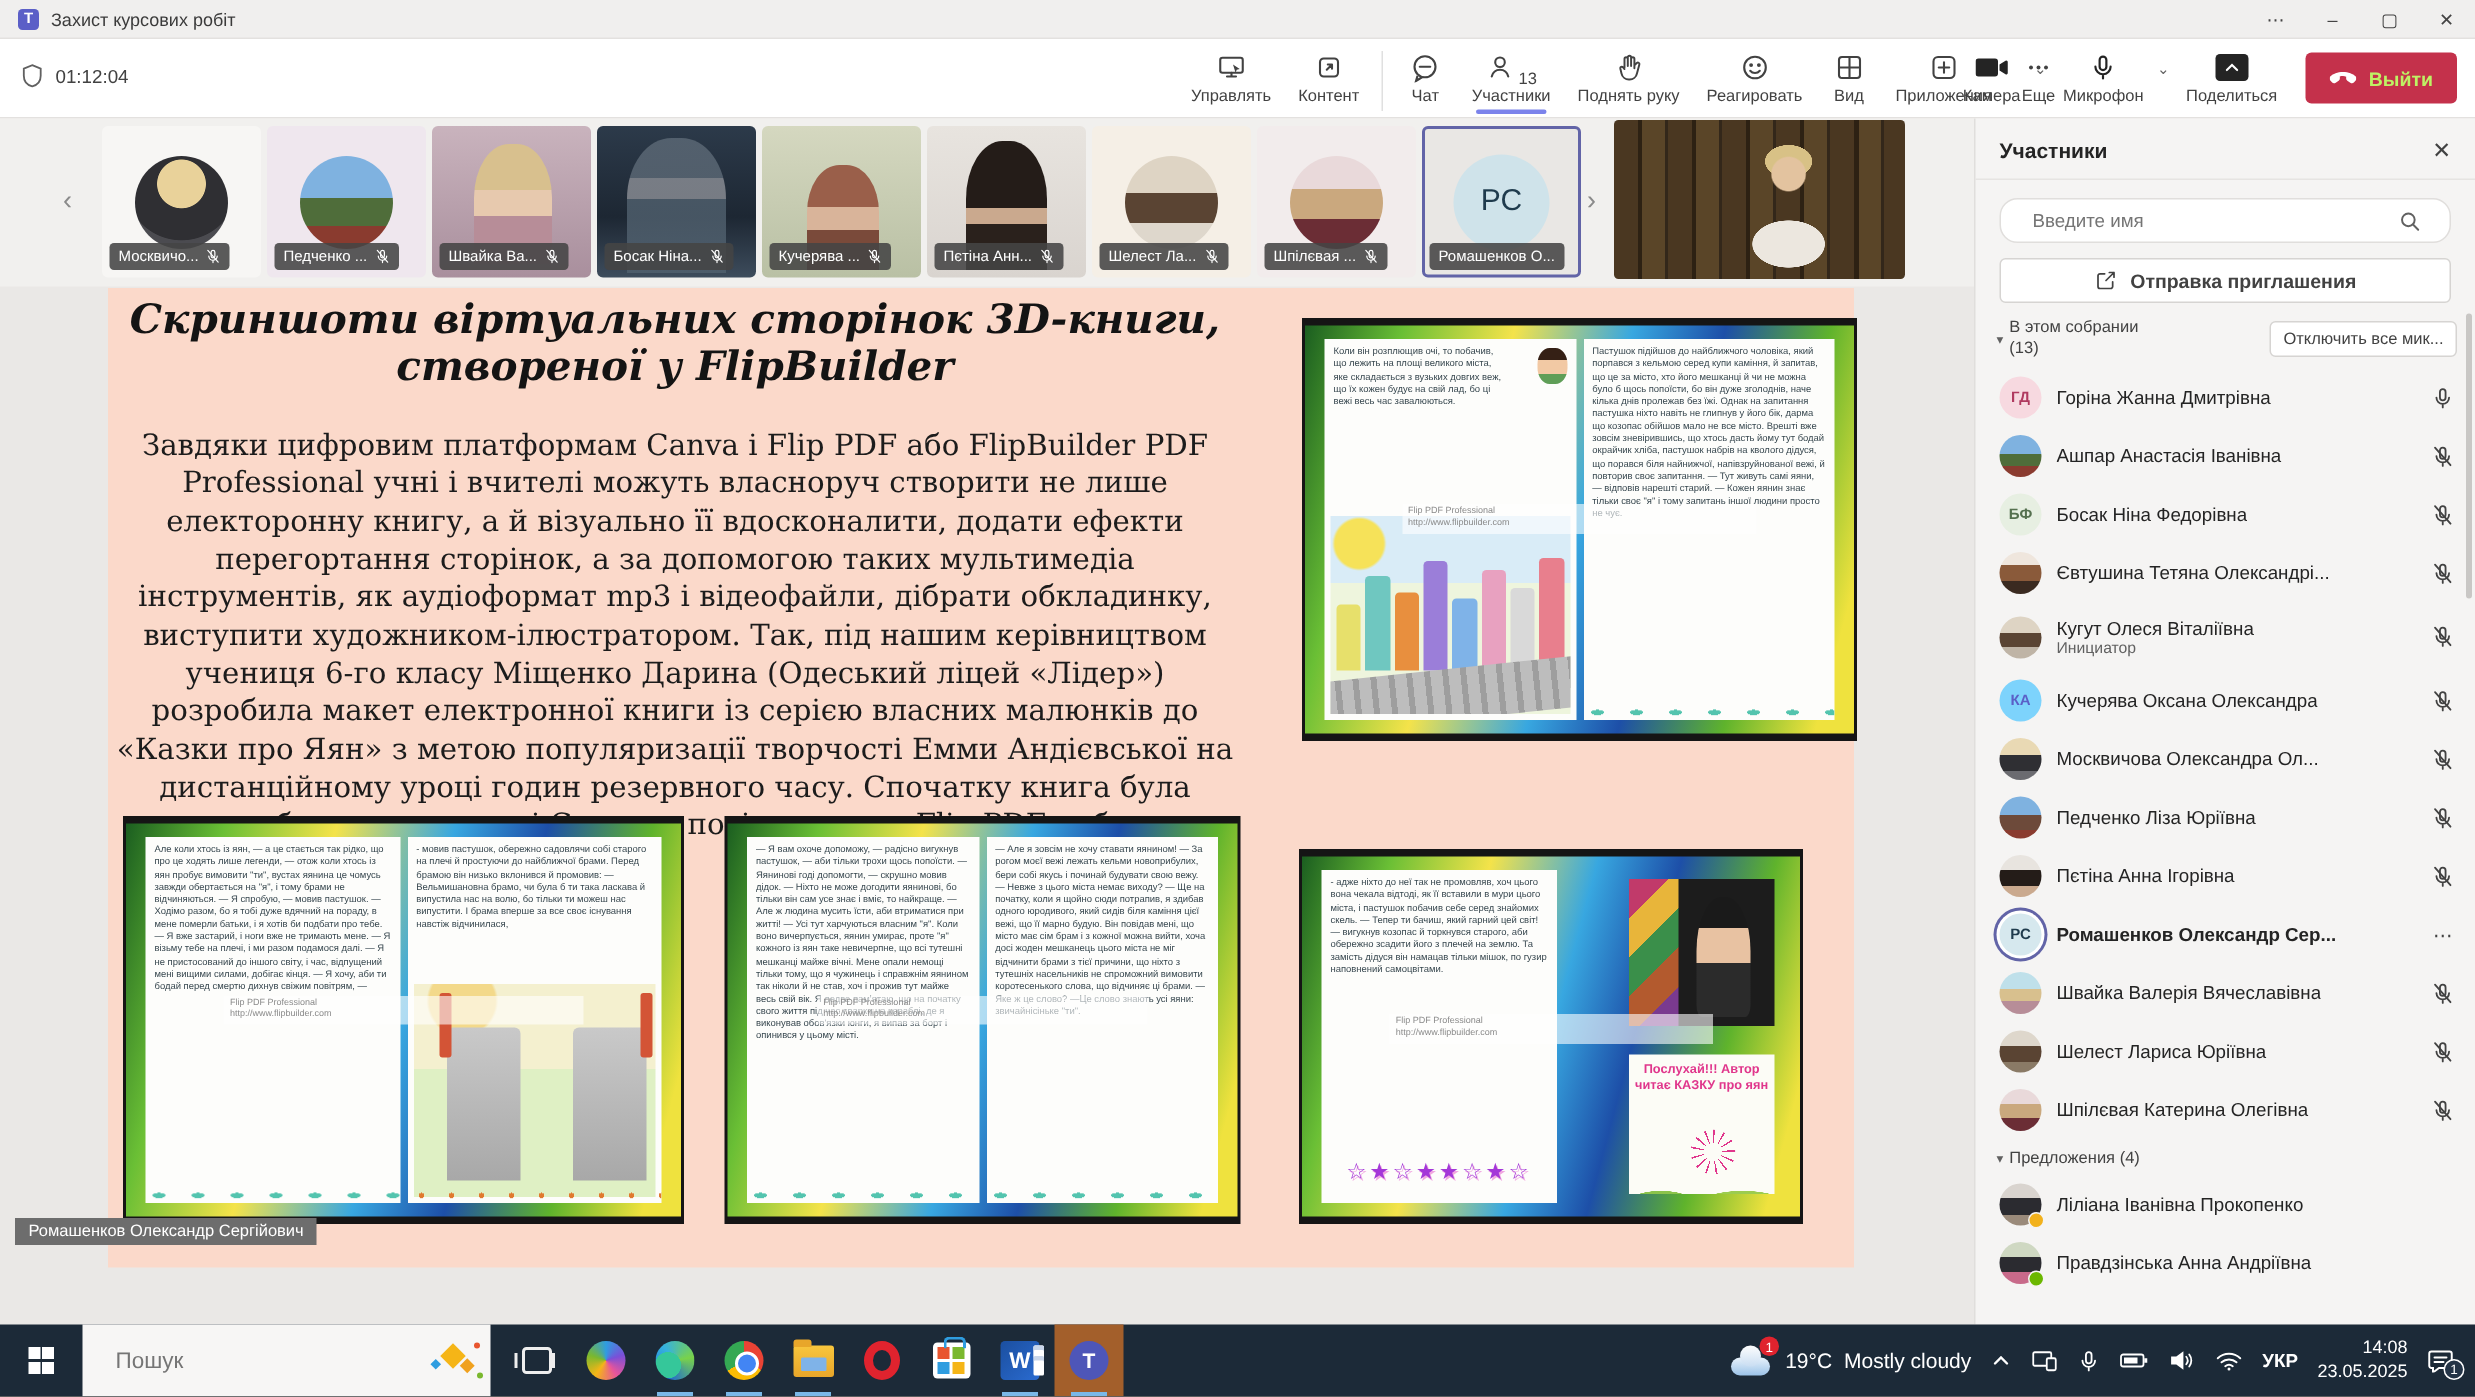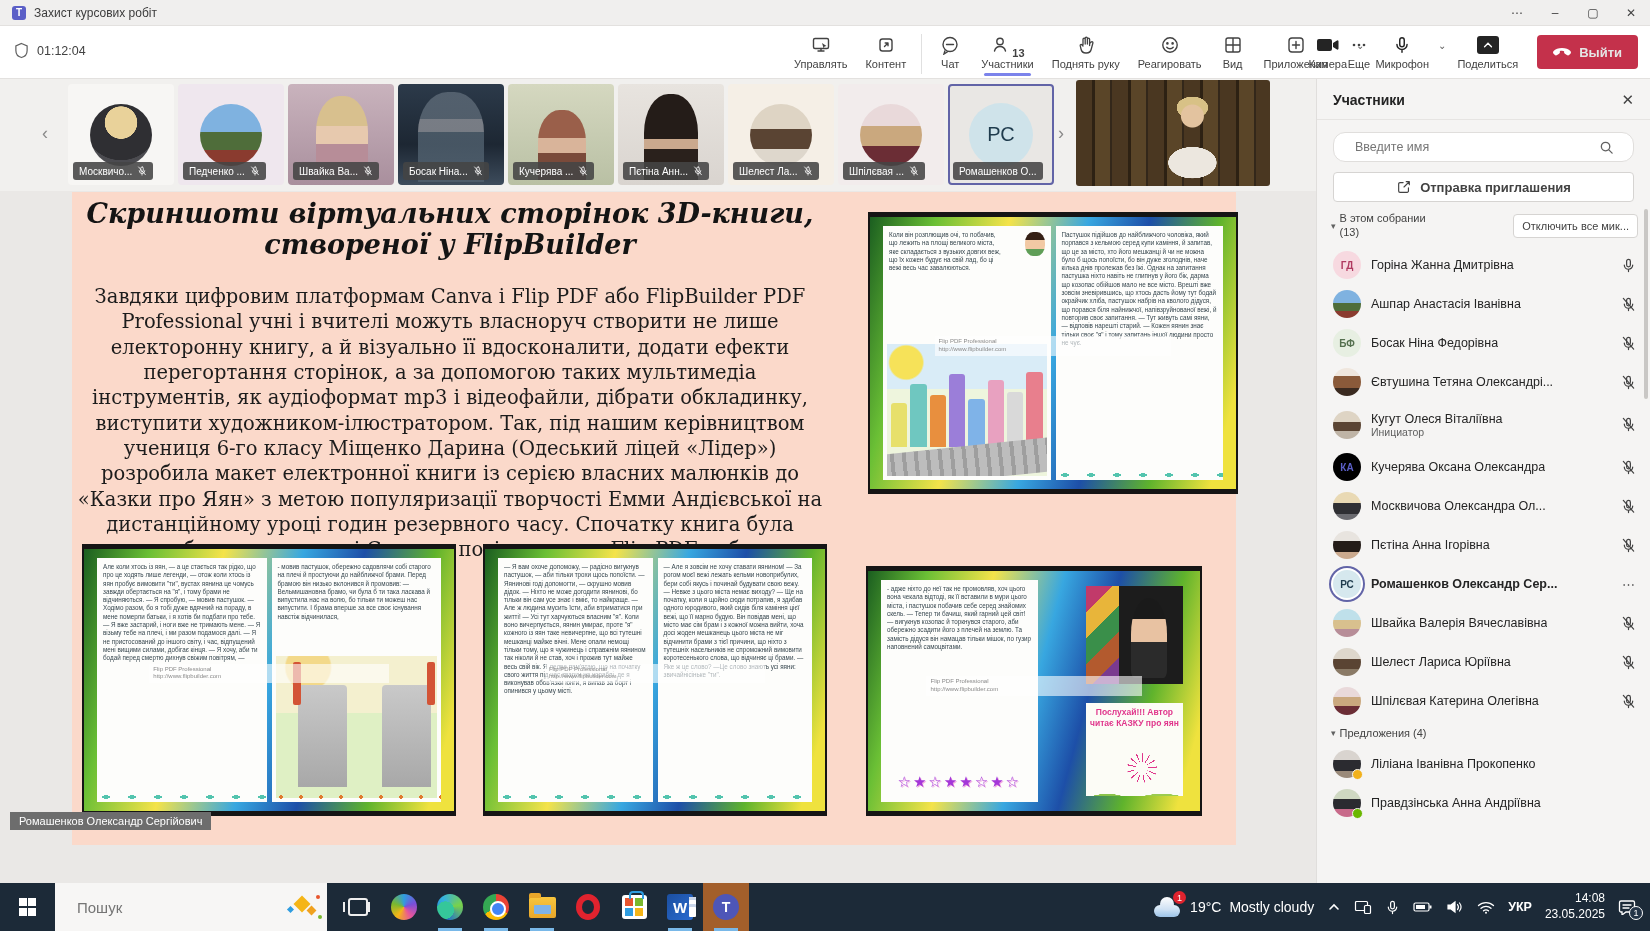--- a/index.html
+++ b/index.html
@@ -25,26 +25,26 @@
   .tgroup{position:absolute;top:6px;display:flex;align-items:flex-start;}
   .tg-center{left:785px;}
   .tg-right{right:12px;top:6px;}
   .tbtn{display:flex;flex-direction:column;align-items:center;gap:2px;padding:2px 9px;min-width:44px;}
   .tbtn .ic{height:22px;display:flex;align-items:center;justify-content:center;color:#424242;}
   .tbtn .lb{font-size:11px;color:#424242;white-space:nowrap;}
   .tbtn.active .lb{color:#424242;}
   .tbtn.active{position:relative;}
   .tbtn.active::after{content:"";position:absolute;left:12px;right:12px;bottom:-4px;height:3px;
                       border-radius:2px;background:#7b83eb;}
-  .badge13{font-size:11px;font-weight:bold;color:#424242;margin-left:2px;margin-top:16px;}
+  .badge13{font-size:11px;font-weight:normal;color:#424242;margin-left:2px;margin-top:16px;}
   .vdiv{width:1px;background:#e0e0e0;height:40px;margin:2px 6px 0;}
   .chev{font-size:10px;color:#616161;margin:8px 2px 0 0;}
   .devbtn{display:flex;align-items:flex-start;}
   .leave{margin-left:10px;margin-top:3px;height:34px;padding:0 16px;border-radius:4px;background:#c4314b;
-         color:#e5e5e5;display:flex;align-items:center;gap:8px;font-size:13px;font-weight:bold;}
+         color:#bef264;display:flex;align-items:center;gap:8px;font-size:13px;font-weight:bold;}
   .sharebox{width:22px;height:18px;border-radius:3px;background:#242424;color:#fff;display:flex;
             align-items:center;justify-content:center;}
 
   
   .strip{position:absolute;left:0;top:79px;width:1316px;height:112px;background:#f1f0ee;}
   .strip-chev{position:absolute;top:44px;font-size:18px;color:#8a8a8a;}
   .tile{position:absolute;top:5px;width:106px;height:101px;border-radius:4px;overflow:hidden;background:#ddd;}
   .tile .label{position:absolute;left:5px;bottom:5px;max-width:96px;height:18px;display:flex;align-items:center;
                gap:5px;padding:0 6px;border-radius:3px;background:rgba(68,68,68,.88);color:#fff;font-size:10px;
                white-space:nowrap;}
@@ -167,21 +167,21 @@
   .prow.tall{height:46px;}
   .pav{width:28px;height:28px;border-radius:50%;flex:0 0 auto;display:flex;align-items:center;
        justify-content:center;font-size:10px;font-weight:bold;position:relative;}
   .pcol{display:flex;flex-direction:column;min-width:0;}
   .pname{font-size:12.5px;color:#242424;white-space:nowrap;overflow:hidden;text-overflow:ellipsis;max-width:232px;}
   .psub{font-size:10.5px;color:#616161;}
   .pmic{margin-left:auto;color:#424242;flex:0 0 auto;}
   .pmore{margin-left:auto;color:#424242;font-size:13px;letter-spacing:1px;}
   .av-gd{background:#f7d9e0;color:#b03a60;}
   .av-bf{background:#e7efe2;color:#55704f;}
-  .av-ka{background:#000000;color:#5b5fc7;}
+  .av-ka{background:#7dd3fc;color:#5b5fc7;}
   .av-rs{background:#d6e8ee;color:#1f3b4d;box-shadow:0 0 0 2px #fff,0 0 0 4px #6264a7;}
   .ph1{background:linear-gradient(180deg,#7fb2e0 0 45%,#4f6d3a 45% 75%,#8a3b2f 75%);}
   .ph2{background:linear-gradient(180deg,#efe6dd 0 30%,#8a5a3a 30% 70%,#3a2a20 70%);}
   .ph3{background:linear-gradient(180deg,#ded4c4 0 40%,#5a4433 40% 72%,#bfb4a6 72%);}
   .ph4{background:linear-gradient(180deg,#e9d9b4 0 40%,#2f2f33 40% 78%,#6b6b70 78%);}
   .ph5{background:linear-gradient(180deg,#7fb2e0 0 45%,#6d4a3a 45% 80%,#8a3b2f 80%);}
   .ph6{background:linear-gradient(180deg,#e8e4df 0 35%,#241c18 35% 75%,#caa98e 75%);}
   .ph7{background:linear-gradient(180deg,#bfe0ea 0 40%,#d8c08e 40% 70%,#b78d98 70%);}
   .ph8{background:linear-gradient(180deg,#ded7cc 0 38%,#5a4433 38% 74%,#8a7a66 74%);}
   .ph9{background:linear-gradient(180deg,#e9d9da 0 35%,#caa87e 35% 68%,#6b2d35 68%);}
@@ -788,20 +788,27 @@
           </svg>
       </div>
       <div class="prow">
         <span class="pav ph4"></span>
         <span class="pname">Москвичова Олександра Ол...</span>
         <svg class="pmic" width="15" height="15">
             <use href="#i-micoff"></use>
           </svg>
       </div>
       <div class="prow">
+        <span class="pav ph5"></span>
+        <span class="pname">Педченко Ліза Юріївна</span>
+        <svg class="pmic" width="15" height="15">
+            <use href="#i-micoff"></use>
+          </svg>
+      </div>
+      <div class="prow">
         <span class="pav ph6"></span>
         <span class="pname">Пєтіна Анна Ігорівна</span>
         <svg class="pmic" width="15" height="15">
             <use href="#i-micoff"></use>
           </svg>
       </div>
       <div class="prow">
         <span class="pav av-rs">
             <span>РС</span>
           </span>

